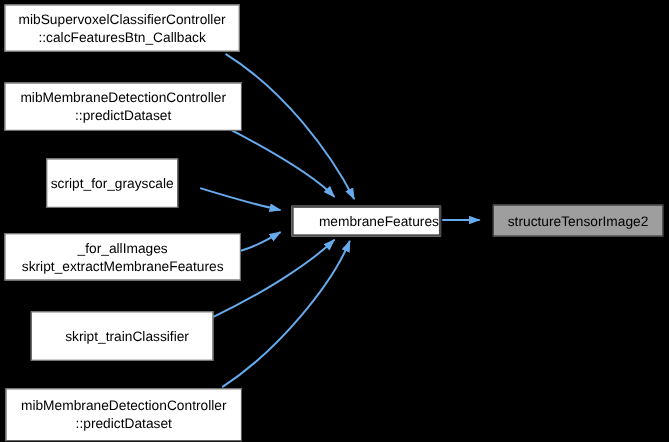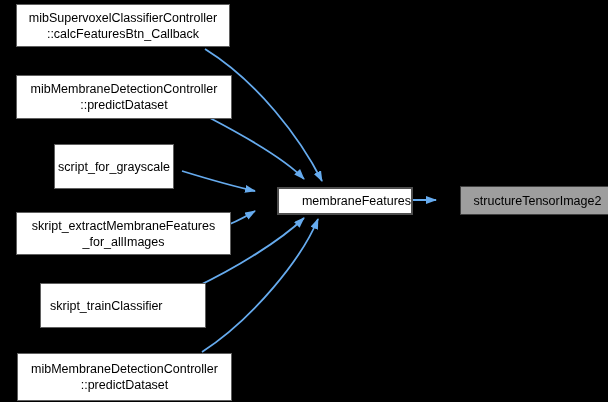--- a/index.html
+++ b/index.html
@@ -19,23 +19,22 @@
     color:#000;
     font-size:12.5px;
     line-height:16px;
     display:flex;
     flex-direction:column;
     justify-content:center;
     align-items:center;
     text-align:center;
     white-space:nowrap;
     cursor:pointer;
-    margin-left:12px;
   }
-  .node.align-left{align-items:flex-start;text-align:left;padding-left:9px;}
+  .node.align-left{align-items:center;text-align:left;padding-left:9px;}
   .node.current{border:2px solid #4e4e4e;align-items:flex-end;}
   .node.callee{background:#9e9e9e;border:1.5px solid #3f3f3f;justify-content:center;}
   .ln{display:block;}
 </style>
 </head>
 <body>
 
 <div id="canvas">
 
   <svg id="edges" width="608" height="402" viewBox="0 0 608 402">
@@ -63,22 +62,22 @@
   <div class="node" style="left:4px;top:75px;width:216px;height:44px">
     <span class="ln">mibMembraneDetectionController</span>
     <span class="ln">::predictDataset</span>
   </div>
 
   <div class="node" style="left:42px;top:144px;width:120px;height:45px">
     <span class="ln">script_for_grayscale</span>
   </div>
 
   <div class="node" style="left:4px;top:212px;width:215px;height:43px">
+    <span class="ln">_for_allImages</span>
     <span class="ln">skript_extractMembraneFeatures</span>
-    <span class="ln">_for_allImages</span>
   </div>
 
   <div class="node align-left" style="left:28px;top:283px;width:166px;height:45px">
     <span class="ln">skript_trainClassifier</span>
   </div>
 
   <div class="node" style="left:5px;top:353px;width:215px;height:48px">
     <span class="ln">mibMembraneDetectionController</span>
     <span class="ln">::predictDataset</span>
   </div>

